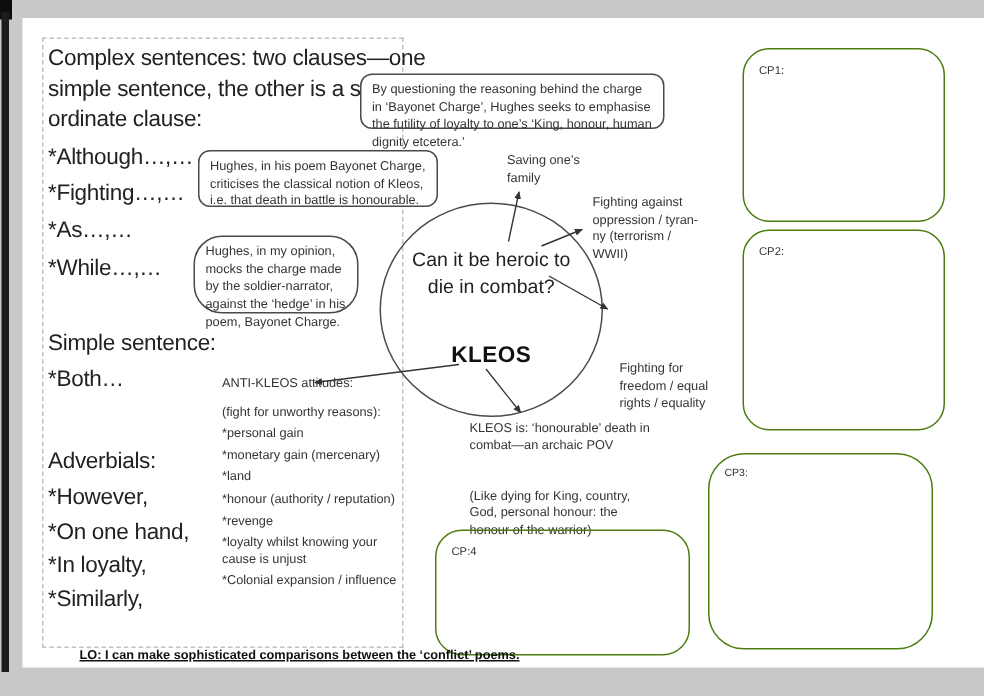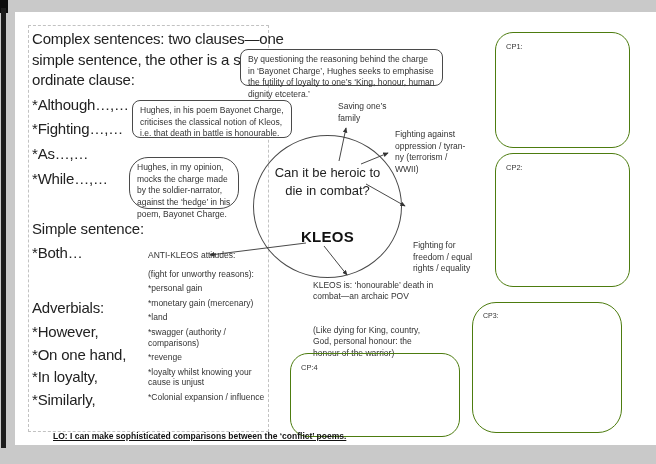--- a/index.html
+++ b/index.html
@@ -88,21 +88,21 @@
     <div>freedom / equal</div>
     <div>rights / equality</div>
   </div>
 
   <div class="anti">
     <div>ANTI-KLEOS attitudes:</div>
     <div class="sub">(fight for unworthy reasons):</div>
     <div class="it">*personal gain</div>
     <div class="it">*monetary gain (mercenary)</div>
     <div class="it">*land</div>
-    <div class="it">*swagger (authority / comparisons)</div>
+    <div class="it">*honour (authority / reputation)</div>
     <div class="it">*revenge</div>
     <div class="it">*loyalty whilst knowing your cause is unjust</div>
     <div class="it">*Colonial expansion / influence</div>
   </div>
 
   <div class="kdef">
     <div class="p1">KLEOS is: ‘honourable’ death in combat—an archaic POV</div>
     <div class="p2">(Like dying for King, country, God, personal honour: the honour of the warrior)</div>
   </div>
 

